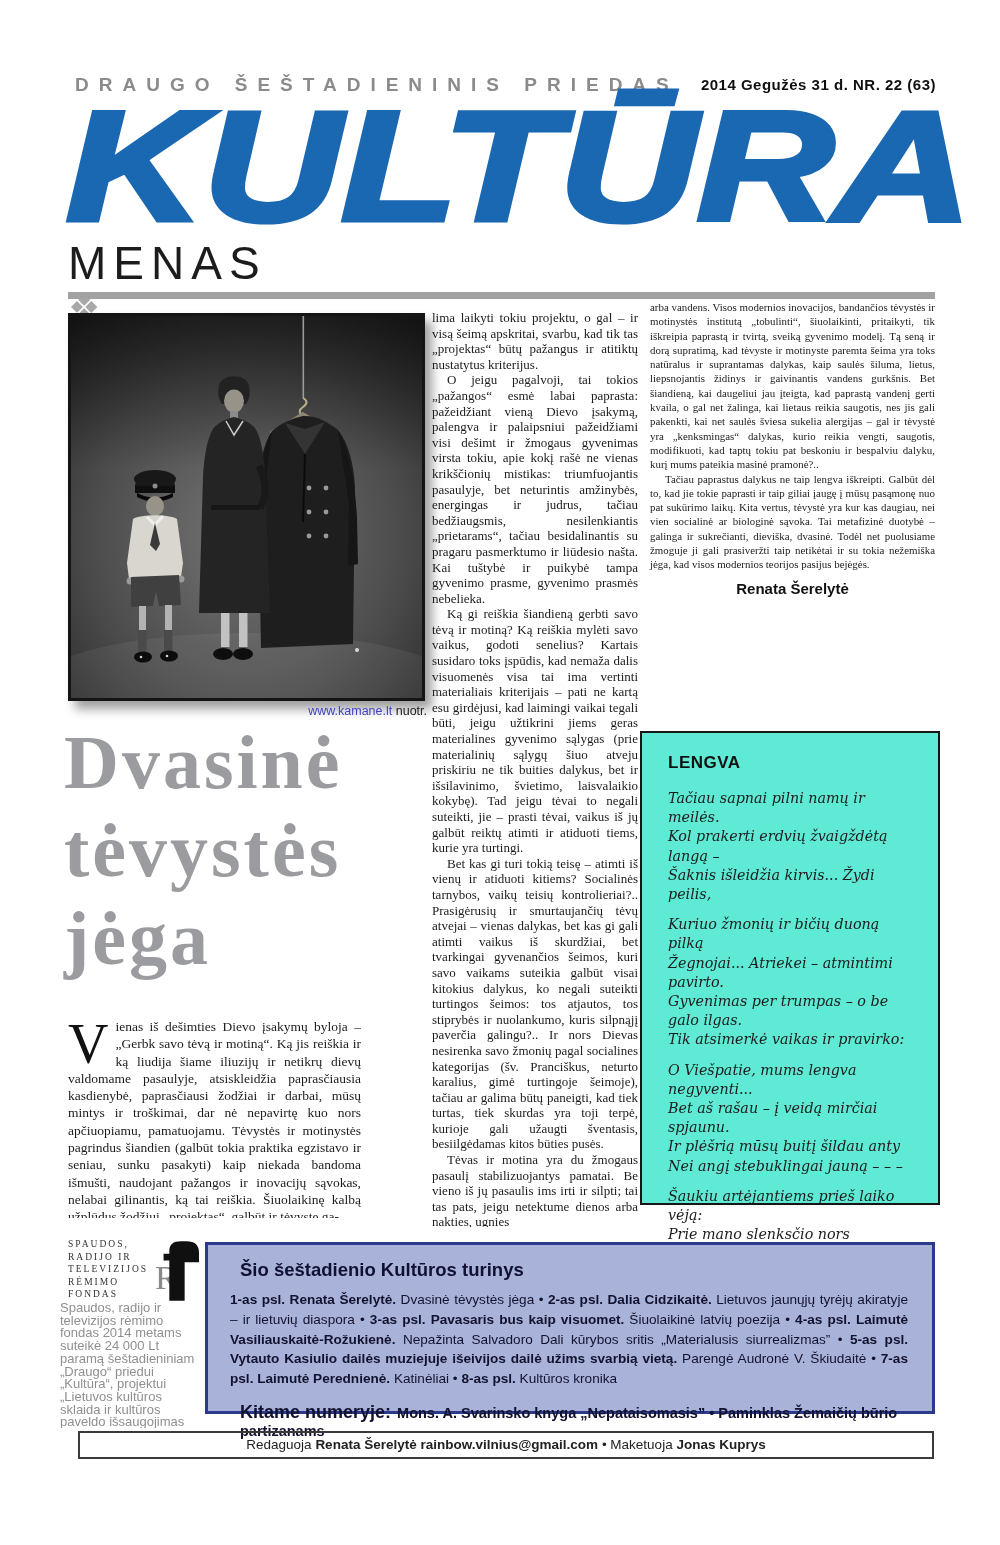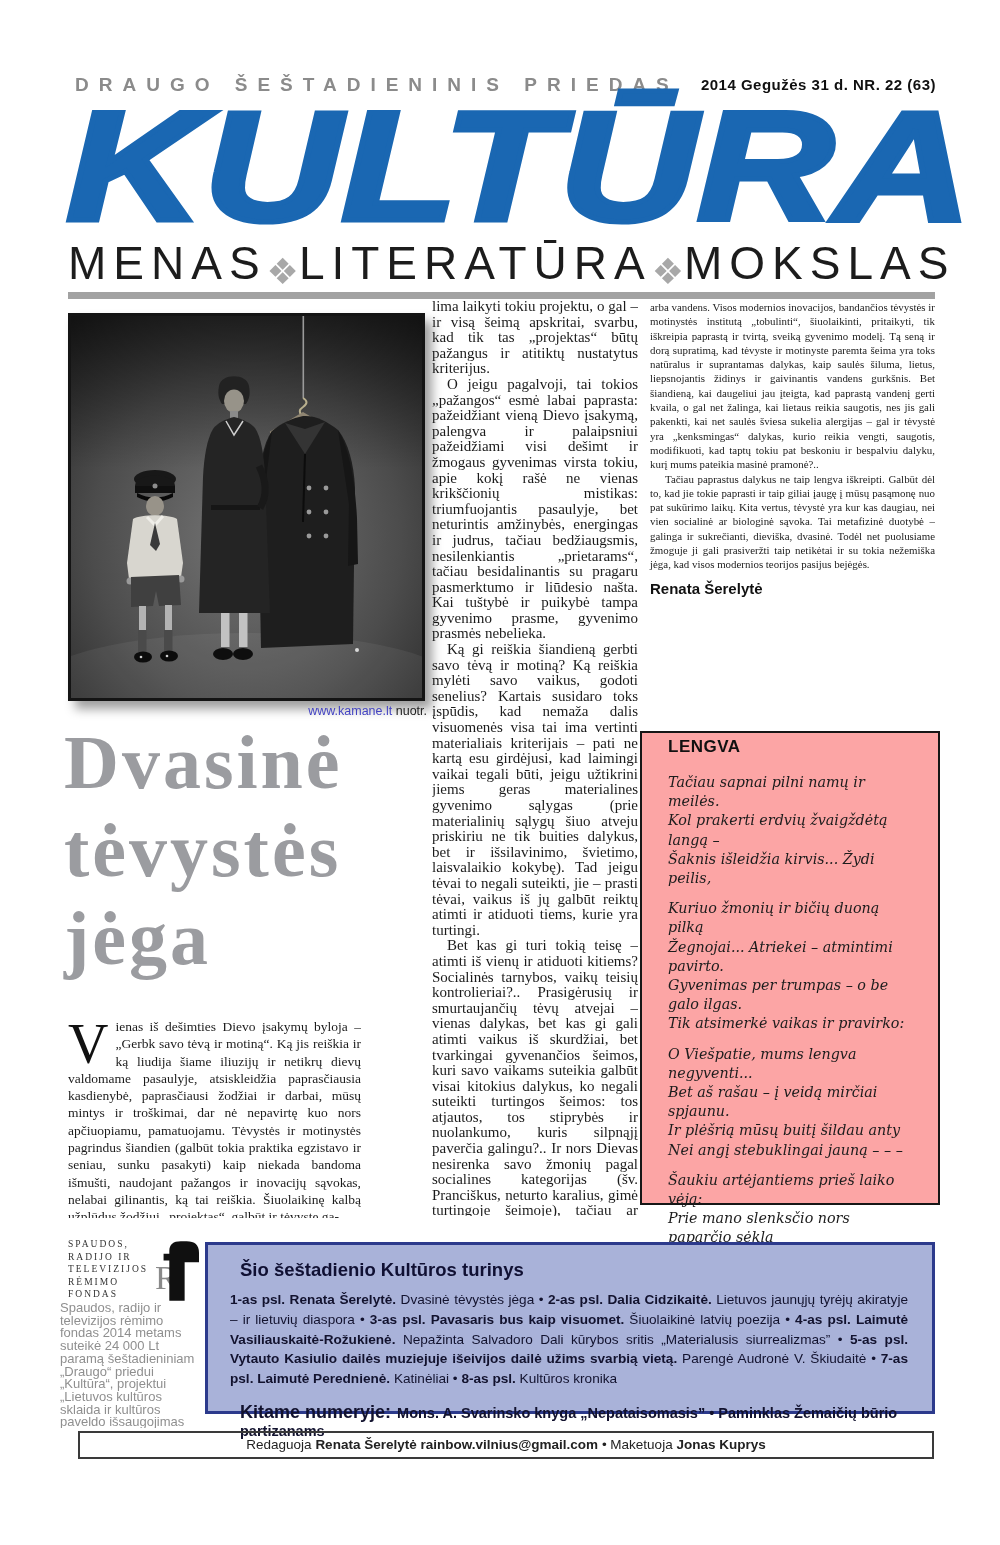--- a/index.html
+++ b/index.html
@@ -8,48 +8,48 @@
   
   .kicker{position:absolute;left:75px;top:74px;font-family:"Liberation Sans",sans-serif;
           font-weight:700;font-size:19px;letter-spacing:10px;color:#8b8b8b;}
   .dateline{position:absolute;right:64px;top:76px;font-family:"Liberation Sans",sans-serif;
             font-weight:700;font-size:15px;color:#101010;letter-spacing:.5px;}
   .logo{position:absolute;left:66px;top:88px;font-family:"Liberation Sans",sans-serif;
         font-style:italic;font-weight:700;font-size:156px;line-height:156px;color:#1a67b2;
         -webkit-text-stroke:5px #1a67b2;transform:scaleX(1.22);transform-origin:left top;
         letter-spacing:0;white-space:nowrap;}
   .subtitle{position:absolute;left:68px;top:236px;width:867px;display:flex;
-            justify-content:space-between;align-items:flex-end;height:54px;}
+            justify-content:space-between;align-items:flex-start;height:54px;flex-direction:column;}
   .subtitle .word{font-family:"Liberation Sans",sans-serif;font-weight:400;font-size:46px;
                   letter-spacing:7px;color:#1c1c1c;}
   .subtitle .orn{font-size:36px;color:#a8a8a8;line-height:36px;}
   .rule{position:absolute;left:68px;top:292px;width:867px;height:7px;background:#a2a2a2;}
   
   .photo{position:absolute;left:68px;top:313px;width:357px;height:388px;border:3px solid #141414;
          box-sizing:border-box;box-shadow:7px 8px 10px rgba(0,0,0,.38);background:#333;}
   .credit{position:absolute;left:70px;top:704px;width:357px;text-align:right;
           font-family:"Liberation Sans",sans-serif;font-size:12.5px;color:#222;}
   .credit .lnk{color:#4343c2;}
   
   .headline{position:absolute;left:64px;top:718px;font-family:"Liberation Serif",serif;
             font-weight:700;font-size:76px;line-height:88px;color:#9b9ca0;letter-spacing:3px;}
   
   .bodytext p{margin:0;text-align:justify;text-indent:15px;}
   .bodytext p:first-child{text-indent:0;}
   .intro{position:absolute;left:68px;top:1018px;width:293px;height:200px;overflow:hidden;
          font-size:13.5px;line-height:17.3px;text-align:justify;}
   .dropcap{float:left;font-size:56px;line-height:46px;padding:3px 7px 0 0;font-weight:400;color:#111;}
-  .col2{position:absolute;left:432px;top:299px;width:206px;height:917px;overflow:hidden;
-        font-size:15px;line-height:15.6px;}
+  .col2{position:absolute;left:432px;top:310px;width:206px;height:917px;overflow:hidden;
+        font-size:13px;line-height:15.6px;}
   .col3{position:absolute;left:650px;top:300px;width:285px;font-size:10.9px;line-height:14.3px;}
-  .author{margin-top:10px;text-align:left;font-family:"Liberation Sans",sans-serif;
+  .author{margin-top:10px;text-align:center;font-family:"Liberation Sans",sans-serif;
           font-weight:700;font-size:15px;color:#111;}
   
   .poembox{position:absolute;left:640px;top:731px;width:300px;height:474px;box-sizing:border-box;
-           background:#fca5a5;border:2px solid #161616;padding:4px 24px 0 26px;}
+           background:#5eead4;border:2px solid #161616;padding:20px 24px 0 26px;}
   .poemtitle{font-family:"Liberation Sans",sans-serif;font-weight:700;font-size:17px;
              color:#111;margin-bottom:16px;letter-spacing:.5px;}
   .stanza{margin-bottom:11px;}
   .pline{font-style:italic;font-size:14.3px;line-height:19.2px;color:#1c1c1c;
          font-family:"DejaVu Serif",serif;}
   .poem-author{text-align:right;font-family:Liberation Sans, sans-serif;font-weight:700;
                font-size:14px;color:#111;margin-top:14px;}
   
   .fundlogo{position:absolute;left:68px;top:1238px;width:132px;display:flex;gap:6px;align-items:flex-start;}
   .fundlines div{font-family:"Liberation Serif",serif;font-size:9.5px;line-height:12.6px;

